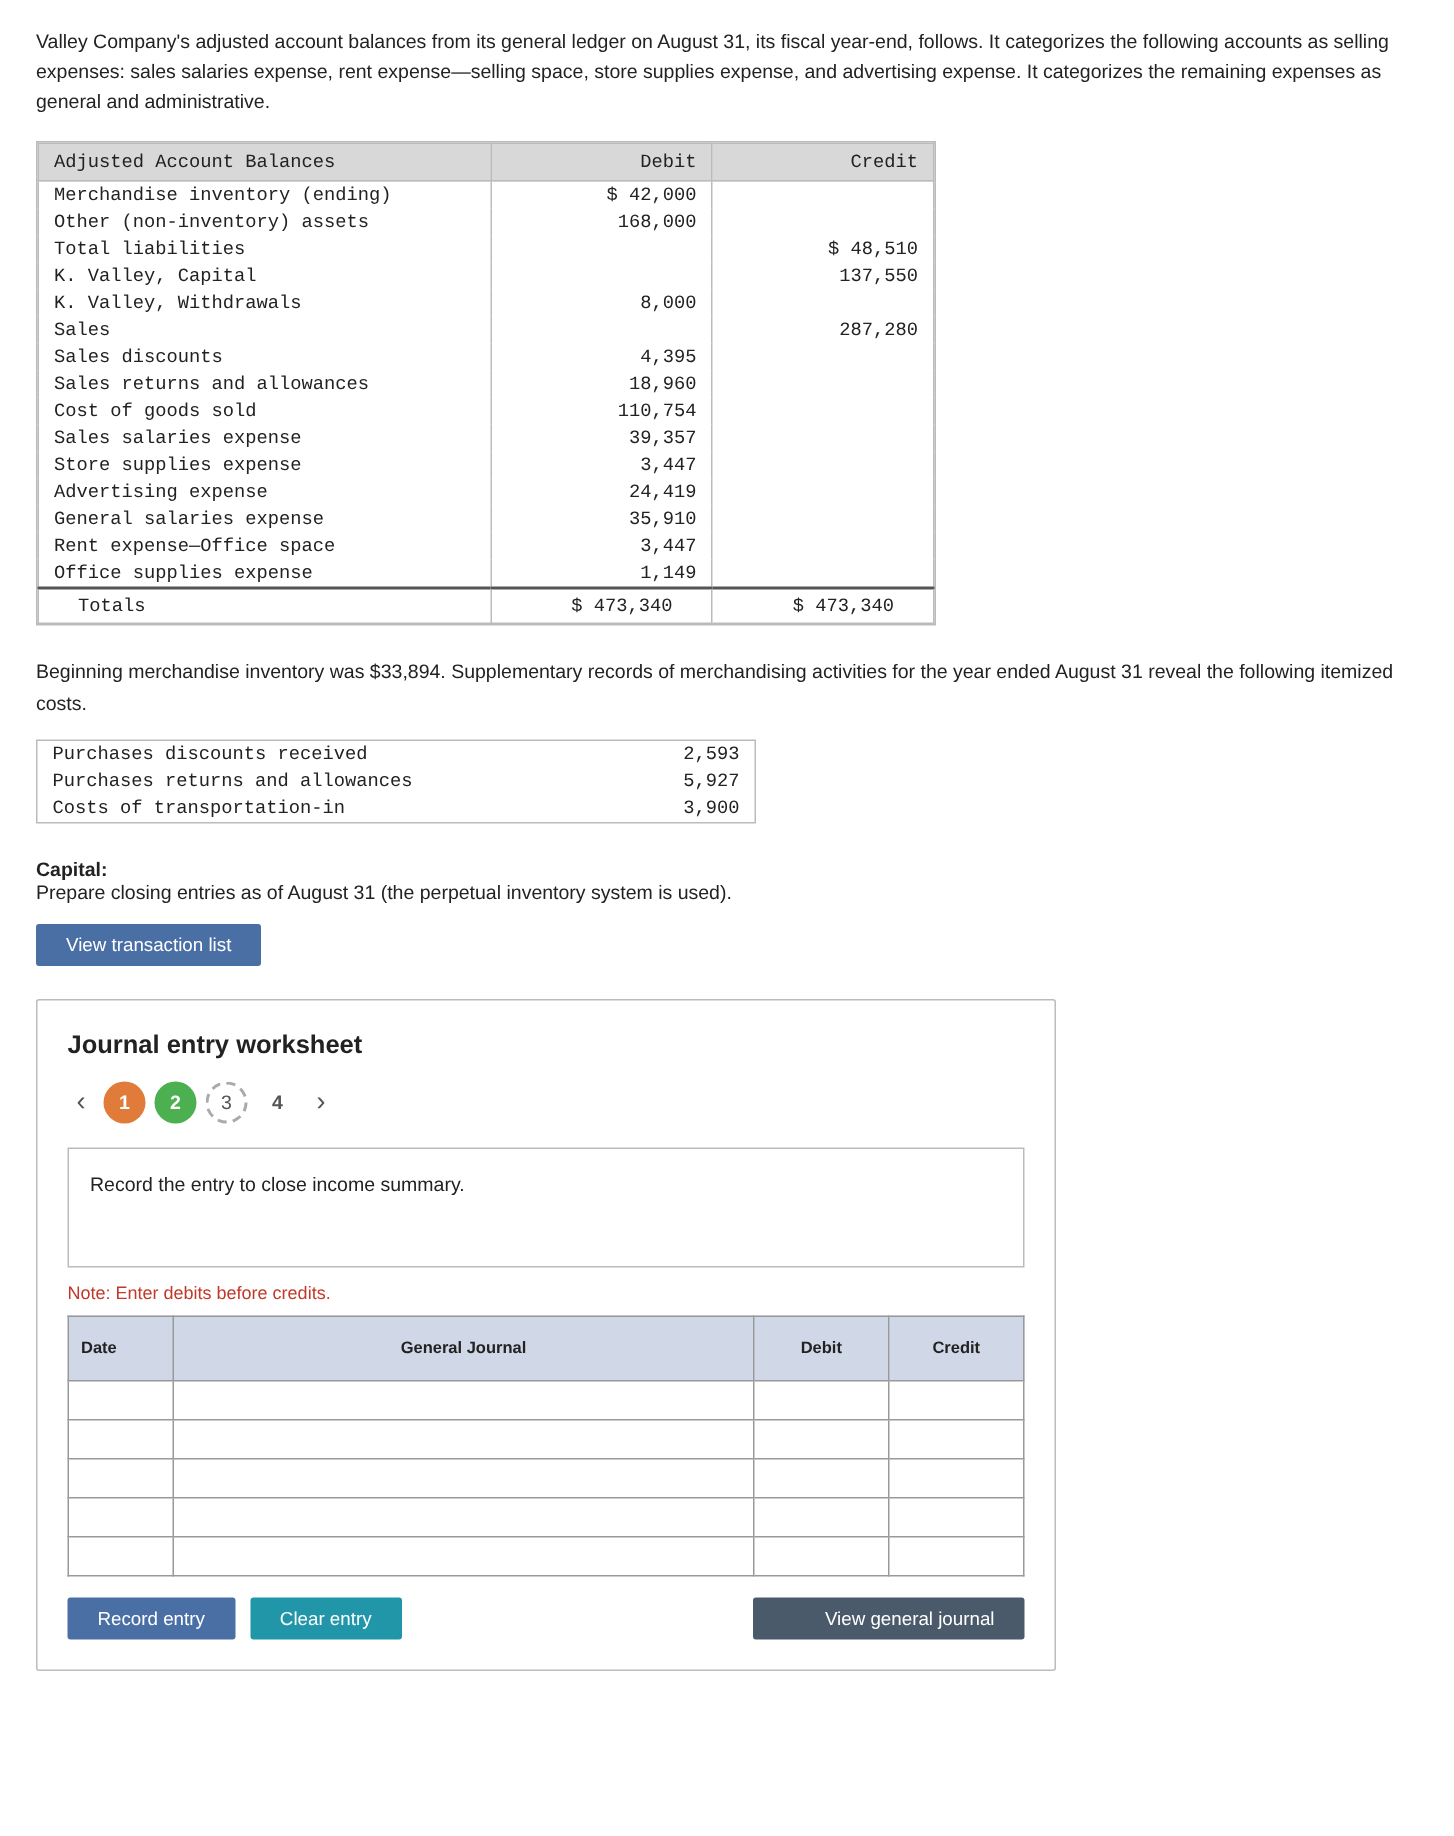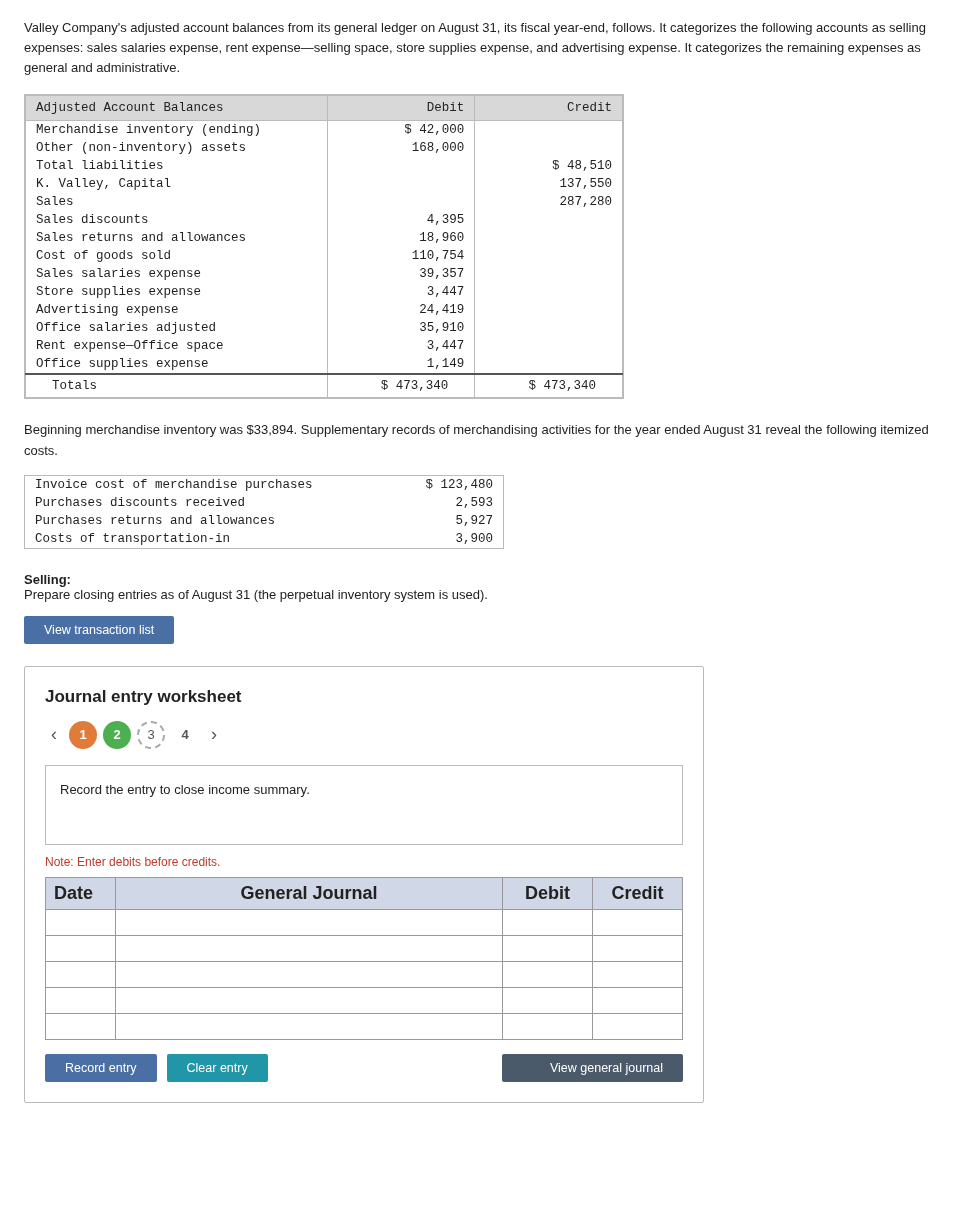--- a/index.html
+++ b/index.html
@@ -173,22 +173,22 @@
       margin-bottom: 8px;
     }
     .journal-table {
       width: 100%;
       border-collapse: collapse;
       margin-bottom: 14px;
     }
     .journal-table thead tr th {
       background: #d0d8e8;
       border: 1px solid #999;
-      padding: 5px 8px;
-      font-size: 18px;
+      padding: 15px 8px;
+      font-size: 11px;
       text-align: center;
     }
     .journal-table thead tr th.left {
       text-align: left;
     }
     .journal-table tbody tr td {
       border: 1px solid #999;
       padding: 4px 6px;
       height: 26px;
     }
@@ -264,20 +264,25 @@
       <td>Total liabilities</td>
       <td class="num"></td>
       <td class="num">$ 48,510</td>
     </tr>
         <tr>
       <td>K. Valley, Capital</td>
       <td class="num"></td>
       <td class="num">137,550</td>
     </tr>
         <tr>
+      <td>K. Valley, Withdrawals</td>
+      <td class="num">8,000</td>
+      <td class="num"></td>
+    </tr>
+        <tr>
       <td>Sales</td>
       <td class="num"></td>
       <td class="num">287,280</td>
     </tr>
         <tr>
       <td>Sales discounts</td>
       <td class="num">4,395</td>
       <td class="num"></td>
     </tr>
         <tr>
@@ -299,21 +304,21 @@
       <td>Store supplies expense</td>
       <td class="num">3,447</td>
       <td class="num"></td>
     </tr>
         <tr>
       <td>Advertising expense</td>
       <td class="num">24,419</td>
       <td class="num"></td>
     </tr>
         <tr>
-      <td>Office salaries adjusted</td>
+      <td>General salaries expense</td>
       <td class="num">35,910</td>
       <td class="num"></td>
     </tr>
         <tr>
       <td>Rent expense—Office space</td>
       <td class="num">3,447</td>
       <td class="num"></td>
     </tr>
         <tr>
       <td>Office supplies expense</td>
@@ -332,42 +337,38 @@
 </div>
 
 
 <p class="secondary-text">Beginning merchandise inventory was $33,894. Supplementary records of merchandising activities for the year ended August 31 reveal the following itemized costs.</p>
 
 
 <div class="supplementary-table">
   <table class="supp-table">
     <tbody id="supp-table-body">
         <tr>
-      <td>Invoice cost of merchandise purchases</td>
-      <td class="num">$ 123,480</td>
-    </tr>
-        <tr>
       <td>Purchases discounts received</td>
       <td class="num">2,593</td>
     </tr>
         <tr>
       <td>Purchases returns and allowances</td>
       <td class="num">5,927</td>
     </tr>
         <tr>
       <td>Costs of transportation-in</td>
       <td class="num">3,900</td>
     </tr>
       </tbody>
   </table>
 </div>
 
 
 <div class="required-section">
-  <span class="required-label">Selling:</span><br>
+  <span class="required-label">Capital:</span><br>
   <span class="required-body">Prepare closing entries as of August 31 (the perpetual inventory system is used).</span>
 </div>
 
 
 <button class="view-transaction-btn action-btn btn-blue">View transaction list</button>
 
 
 <div class="journal-worksheet">
   <div class="journal-title">Journal entry worksheet</div>
 

